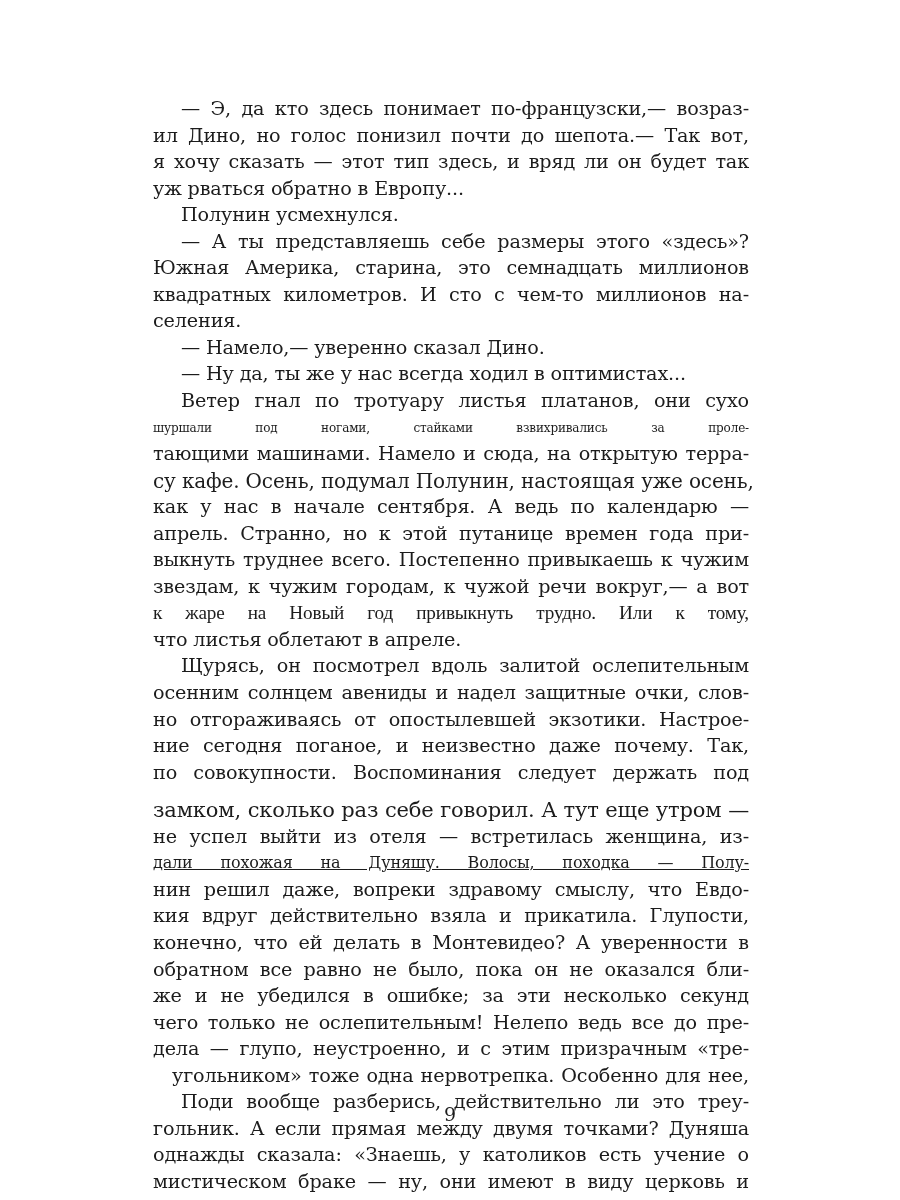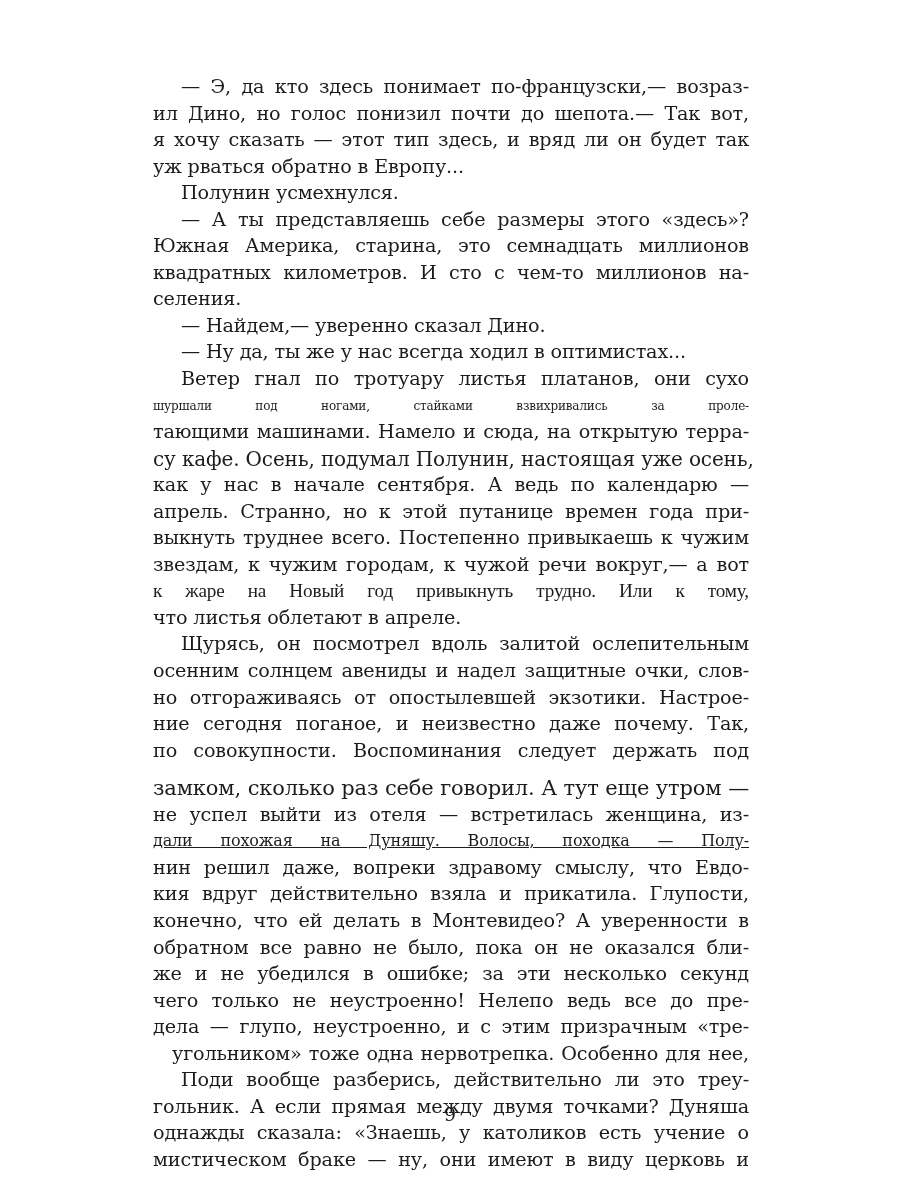--- a/index.html
+++ b/index.html
@@ -9,21 +9,21 @@
     }
     body {
       width: 900px;
       height: 1200px;
       position: relative;
       overflow: hidden;
     }
     .page {
       position: absolute;
       left: 153px;
-      top: 74px;
+      top: 96px;
       width: 596px;
       font-family: "DejaVu Serif", "Liberation Serif", serif;
       font-size: 19.2px;
       line-height: 26.56px;
       color: #1c1c1c;
       letter-spacing: -0.15px;
     }
     .line {
       display: block;
       white-space: nowrap;
@@ -62,21 +62,21 @@
     <div>
       <span class="line indent last" style="font-size: 19.2px;">Полунин усмехнулся.</span>
     </div>
     <div>
       <span class="line indent" style="font-size: 19.2px;">— А ты представляешь себе размеры этого «здесь»?</span>
       <span class="line" style="font-size: 19.2px;">Южная Америка, старина, это семнадцать миллионов</span>
       <span class="line" style="font-size: 19.2px;">квадратных километров. И сто с чем-то миллионов на-</span>
       <span class="line last" style="font-size: 19.2px;">селения.</span>
     </div>
     <div>
-      <span class="line indent last" style="font-size: 19.2px;">— Найдем,— уверенно сказал Дино.</span>
+      <span class="line indent last" style="font-size: 19.2px;">— Намело,— уверенно сказал Дино.</span>
     </div>
     <div>
       <span class="line indent last" style="font-size: 19.2px;">— Ну да, ты же у нас всегда ходил в оптимистах...</span>
     </div>
     <div>
       <span class="line indent" style="font-size: 19.2px;">Ветер гнал по тротуару листья платанов, они сухо</span>
       <span class="line" style="font-size: 12px;">шуршали под ногами, стайками взвихривались за проле-</span>
       <span class="line" style="font-size: 19.2px;">тающими машинами. Намело и сюда, на открытую терра-</span>
       <span class="line" style="font-size: 20px;">су кафе. Осень, подумал Полунин, настоящая уже осень,</span>
       <span class="line" style="font-size: 19.2px;">как у нас в начале сентября. А ведь по календарю —</span>
@@ -93,21 +93,21 @@
       <span class="line" style="font-size: 19.2px;">ние сегодня поганое, и неизвестно даже почему. Так,</span>
       <span class="line" style="font-size: 19.2px;">по совокупности. Воспоминания следует держать под</span>
       <span class="line" style="font-size: 21px; margin-top: 11px;">замком, сколько раз себе говорил. А тут еще утром —</span>
       <span class="line" style="font-size: 19.2px;">не успел выйти из отеля — встретилась женщина, из-</span>
       <span class="line" style="font-size: 16px; text-decoration: underline;">дали похожая на Дуняшу. Волосы, походка — Полу-</span>
       <span class="line" style="font-size: 19.2px;">нин решил даже, вопреки здравому смыслу, что Евдо-</span>
       <span class="line" style="font-size: 19.2px;">кия вдруг действительно взяла и прикатила. Глупости,</span>
       <span class="line" style="font-size: 19.2px;">конечно, что ей делать в Монтевидео? А уверенности в</span>
       <span class="line" style="font-size: 19.2px;">обратном все равно не было, пока он не оказался бли-</span>
       <span class="line" style="font-size: 19.2px;">же и не убедился в ошибке; за эти несколько секунд</span>
-      <span class="line" style="font-size: 19.2px;">чего только не неустроенно! Нелепо ведь все до пре-</span>
+      <span class="line" style="font-size: 19.2px;">чего только не ослепительным! Нелепо ведь все до пре-</span>
       <span class="line" style="font-size: 19.2px;">дела — глупо, неустроенно, и с этим призрачным «тре-</span>
       <span class="line" style="font-size: 19.2px; margin-left: 19px;">угольником» тоже одна нервотрепка. Особенно для нее,</span>
     </div>
     <div>
       <span class="line indent" style="font-size: 19.2px;">Поди вообще разберись, действительно ли это треу-</span>
       <span class="line" style="font-size: 19.2px;">гольник. А если прямая между двумя точками? Дуняша</span>
       <span class="line" style="font-size: 19.2px;">однажды сказала: «Знаешь, у католиков есть учение о</span>
       <span class="line" style="font-size: 19.2px;">мистическом браке — ну, они имеют в виду церковь и</span>
     </div>
   </div>

